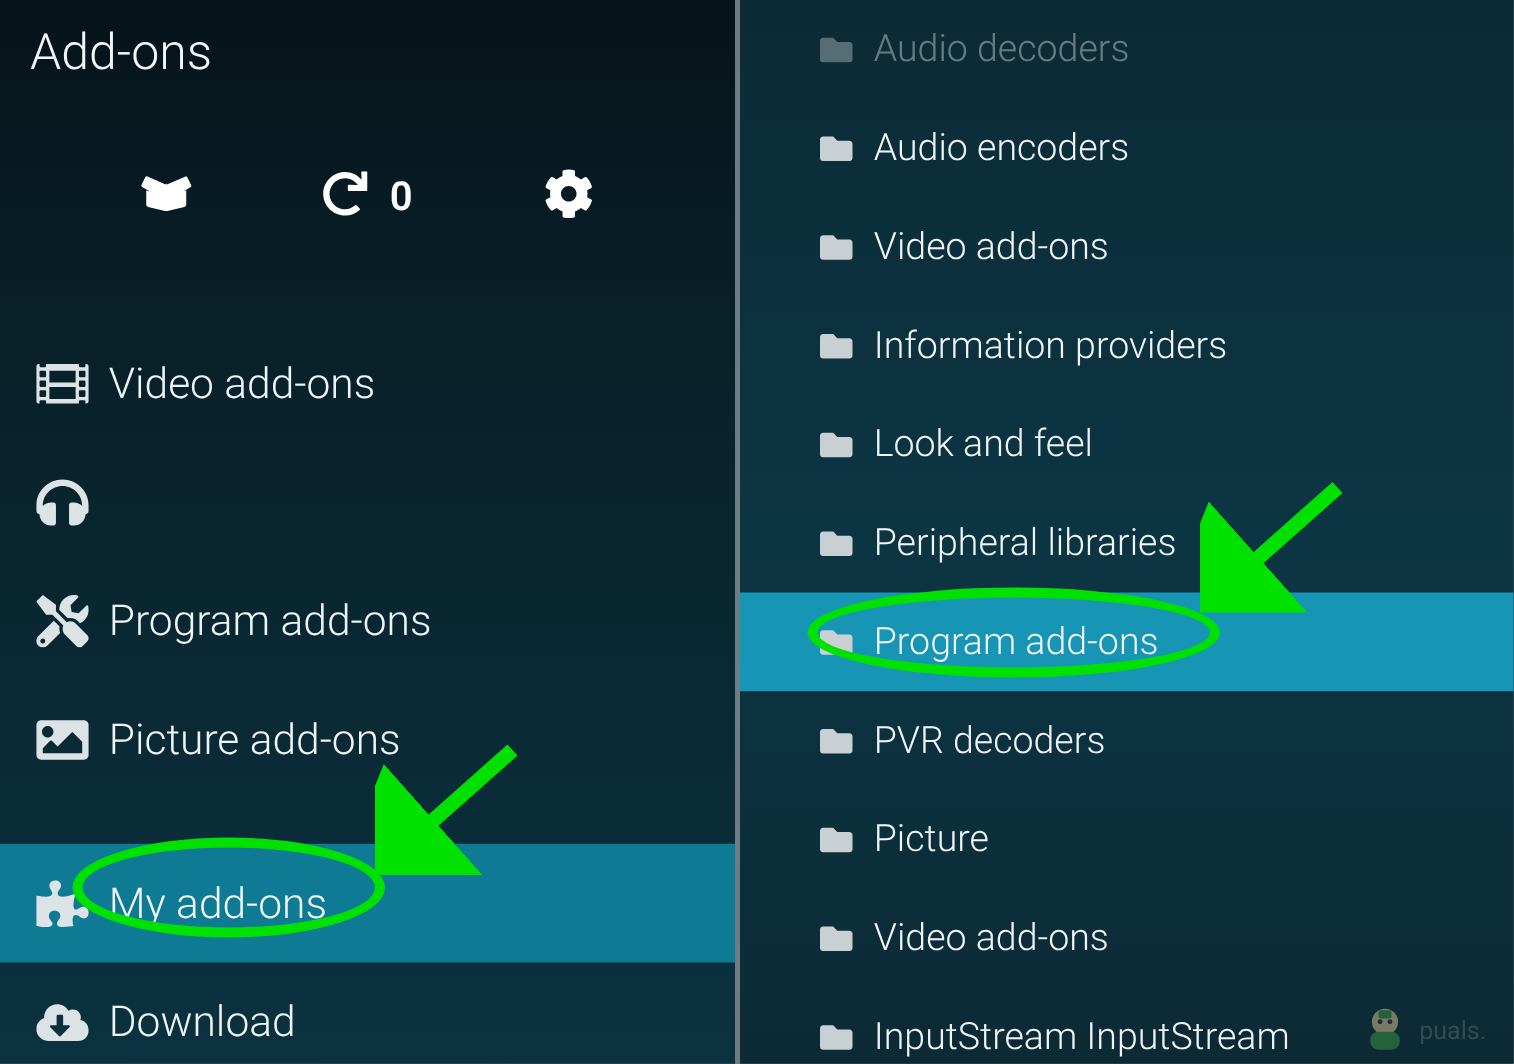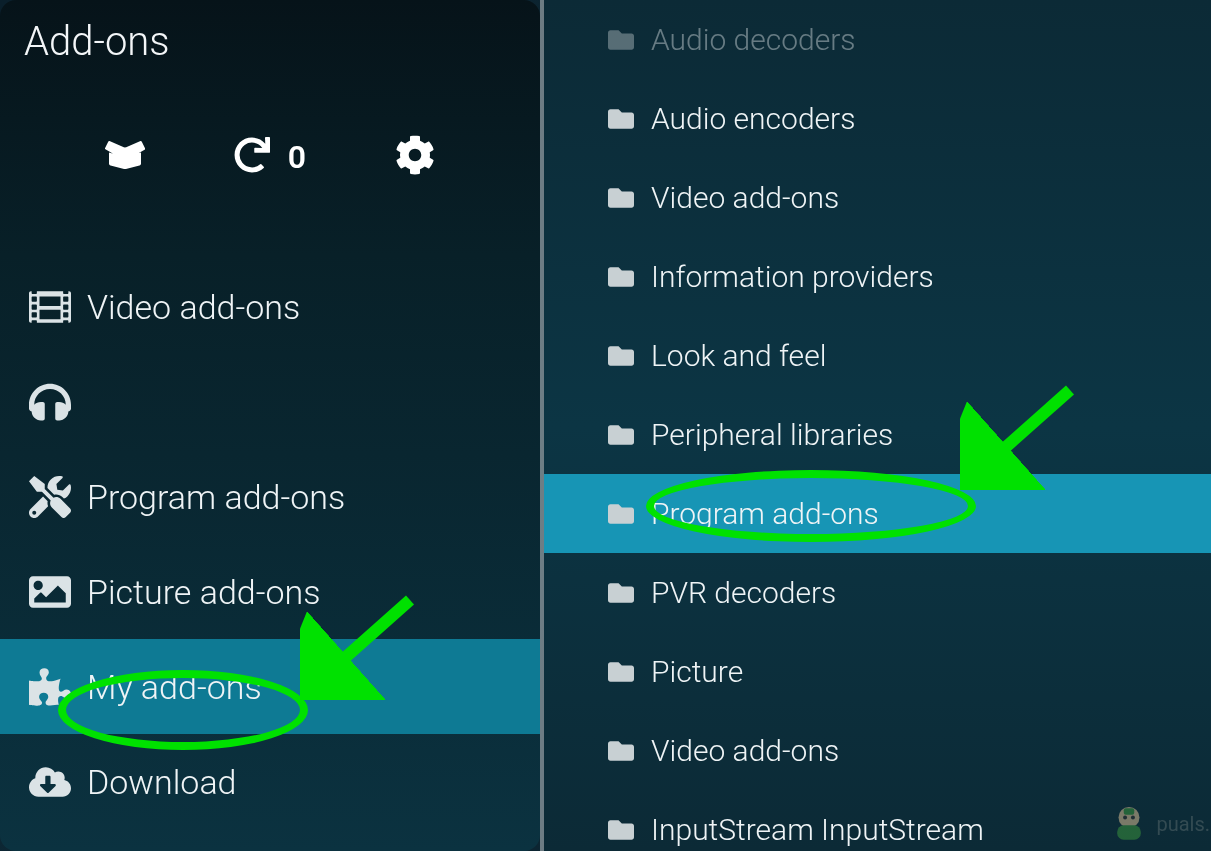--- a/index.html
+++ b/index.html
@@ -10,25 +10,24 @@
     body {
       width: 1211px;
       height: 851px;
       display: flex;
       font-family: -apple-system, "Segoe UI", Roboto, sans-serif;
       background: linear-gradient(135deg, #0a1f2b 0%, #0d2835 50%, #0a1f2b 100%);
       overflow: hidden;
       position: relative;
     }
     .sidebar {
-      width: 540px;
+      width: 588px;
       height: 100%;
       background: linear-gradient(180deg, #061319 0%, #082028 30%, #0b3240 100%);
       position: relative;
-      border-radius: 16px;
     }
     .sidebar-title {
       color: #f3f6f8;
       font-size: 40px;
       font-weight: 300;
       padding: 18px 0 0 24px;
     }
     .toolbar {
       display: flex;
       align-items: center;
@@ -59,20 +58,21 @@
       height: 95px;
       padding-left: 12px;
       cursor: pointer;
       color: #eff4f6;
       font-size: 34px;
       font-weight: 300;
       position: relative;
     }
     .sidebar-item.selected {
       background: #0e7a94;
+      margin-top: 36px;
     }
     .sidebar-item .side-icon {
       width: 75px;
       display: flex;
       justify-content: center;
       align-items: center;
     }
     .sidebar-item .side-icon svg {
       width: 42px;
       height: 42px;
@@ -123,21 +123,21 @@
       pointer-events: none;
       z-index: 10;
     }
     .annotation-arrow {
       position: absolute;
       pointer-events: none;
       z-index: 10;
     }
     .watermark {
       position: absolute;
-      right: 1px;
+      right: 22px;
       bottom: 6px;
       display: flex;
       align-items: center;
       gap: 6px;
       opacity: 0.5;
       z-index: 5;
     }
     .watermark span {
       color: #5a6b6e;
       font-size: 20px;

